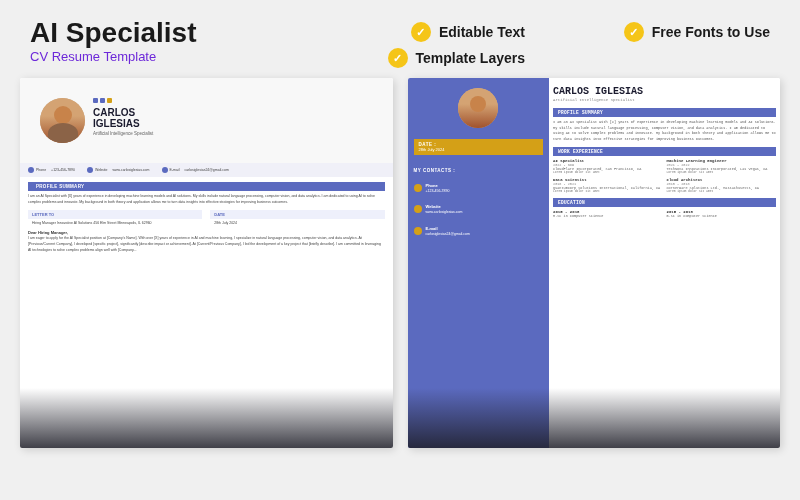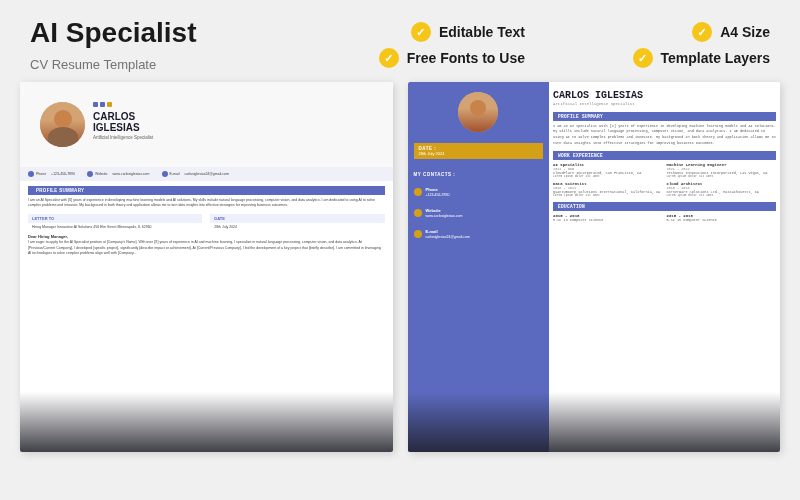--- a/index.html
+++ b/index.html
@@ -34,22 +34,22 @@
 
     .main-title {
       font-size: 28px;
       font-weight: 900;
       color: #1a1a1a;
       line-height: 1.1;
     }
 
     .subtitle {
       font-size: 13px;
-      color: #737373;
-      margin-top: 8px;
+      color: #6d28d9;
+      margin-top: 0;
       font-weight: 400;
     }
 
     .features-grid {
       display: grid;
       grid-template-columns: 1fr 1fr;
       grid-template-rows: 1fr 1fr;
       gap: 6px 30px;
       flex: 1;
       padding-top: 4px;
@@ -455,24 +455,20 @@
       <div class="subtitle">CV Resume Template</div>
     </div>
 
     <div class="features-grid">
 
       <div class="feature-item">
         <div class="check-circle"></div>
         <span class="feature-label">Editable Text</span>
       </div>
 
-      <div class="feature-item">
-        <div class="check-circle"></div>
-        <span class="feature-label">A4 Size</span>
-      </div>
 
       <div class="feature-item">
         <div class="check-circle"></div>
         <span class="feature-label">Free Fonts to Use</span>
       </div>
 
       <div class="feature-item">
         <div class="check-circle"></div>
         <span class="feature-label">Template Layers</span>
       </div>

